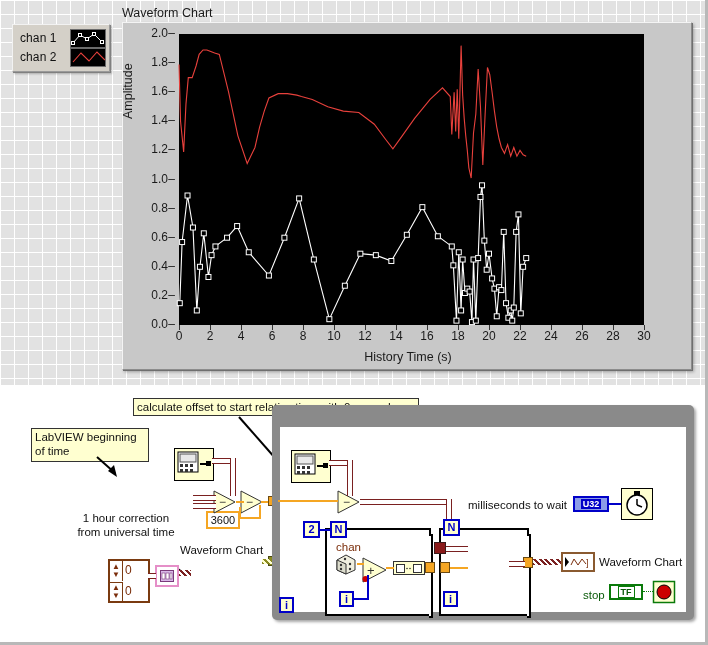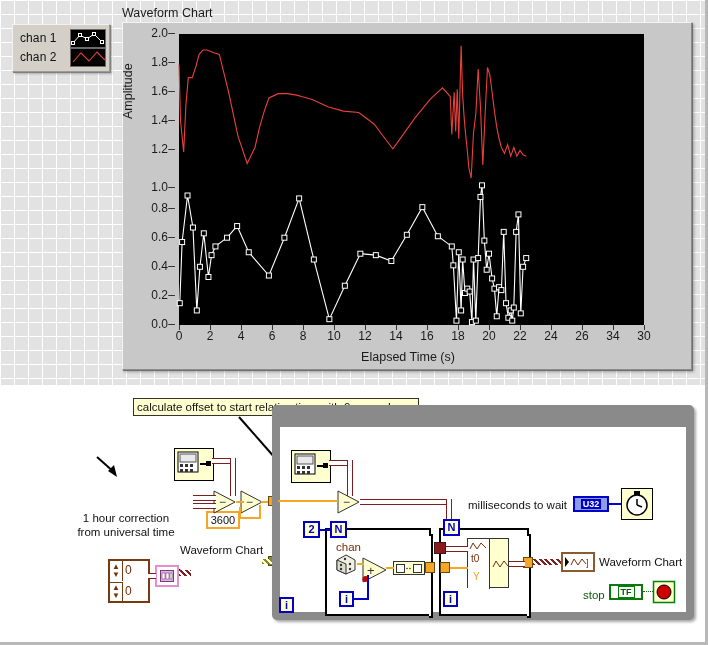--- a/index.html
+++ b/index.html
@@ -136,28 +136,28 @@
           <polyline points="2,13 10,4 18,12 26,3 34,11" fill="none" stroke="#e8413c" stroke-width="1.1"></polyline>
         </svg>
       </span>
     </div>
   </div>
 
   <div id="chart-title">Waveform Chart</div>
 
   <div id="chart-box">
     <div id="y-label">Amplitude</div>
-    <div id="x-label">Elapsed Time (s)</div>
+    <div id="x-label">History Time (s)</div>
     <div id="y-ticks">
         <div class="ytick" style="top: 294px; right: 516px;">0.0<i>–</i></div>
         <div class="ytick" style="top: 264.9px; right: 516px;">0.2<i>–</i></div>
         <div class="ytick" style="top: 235.8px; right: 516px;">0.4<i>–</i></div>
         <div class="ytick" style="top: 206.7px; right: 516px;">0.6<i>–</i></div>
         <div class="ytick" style="top: 177.6px; right: 516px;">0.8<i>–</i></div>
-        <div class="ytick" style="top: 148.5px; right: 516px; margin-top: 8px;">1.0<i>–</i></div>
+        <div class="ytick" style="top: 148.5px; right: 516px;">1.0<i>–</i></div>
         <div class="ytick" style="top: 119.4px; right: 516px;">1.2<i>–</i></div>
         <div class="ytick" style="top: 90.3px; right: 516px; text-align: right;">1.4<i>–</i></div>
         <div class="ytick" style="top: 61.2px; right: 516px;">1.6<i>–</i></div>
         <div class="ytick" style="top: 32.1px; right: 516px;">1.8<i>–</i></div>
         <div class="ytick" style="top: 3px; right: 516px;">2.0<i>–</i></div>
       </div>
     <div id="x-ticks">
         <div class="xtickmark" style="left: 56px;"></div>
         <div class="xtick" style="left: 44px;">0</div>
         <div class="xtickmark" style="left: 87px;"></div>
@@ -180,21 +180,21 @@
         <div class="xtick" style="left: 323px;">18</div>
         <div class="xtickmark" style="left: 366px;"></div>
         <div class="xtick" style="left: 354px;">20</div>
         <div class="xtickmark" style="left: 397px;"></div>
         <div class="xtick" style="left: 385px;">22</div>
         <div class="xtickmark" style="left: 428px;"></div>
         <div class="xtick" style="left: 416px;">24</div>
         <div class="xtickmark" style="left: 459px;"></div>
         <div class="xtick" style="left: 447px;">26</div>
         <div class="xtickmark" style="left: 490px;"></div>
-        <div class="xtick" style="left: 478px;">34</div>
+        <div class="xtick" style="left: 478px;">28</div>
         <div class="xtickmark" style="left: 521px;"></div>
         <div class="xtick" style="left: 509px;">30</div>
       </div>
     <div id="plot-area">
       <svg id="plot-svg" width="465" height="291" viewBox="0 0 465 291">
           <polyline points="0.78,269.18 3.10,208.06 8.53,161.50 13.95,193.51 17.82,276.45 20.93,232.80 24.80,199.33 29.45,242.99 32.55,221.16 36.43,212.43 48.05,203.70 58.13,192.06 69.75,218.25 89.90,241.53 105.40,203.70 120.13,164.42 134.85,225.52 150.35,285.18 165.85,251.72 181.35,219.70 196.85,221.16 212.35,226.98 227.85,200.79 243.35,173.14 258.85,202.25 272.80,212.43 274.35,231.34 277.45,286.63 279.78,218.25 282.10,276.45 283.65,225.52 285.98,258.99 288.30,254.63 290.63,257.53 292.95,288.09 294.50,225.52 296.82,286.63 299.15,224.07 301.47,162.96 303.03,151.32 305.35,206.61 307.68,235.71 310.00,219.70 313.10,244.44 315.43,254.63 317.75,282.27 320.07,253.17 322.40,256.08 324.73,197.88 327.05,269.18 329.38,283.73 331.70,276.45 333.25,286.63 334.80,273.54 337.13,197.88 339.45,180.42 341.77,279.36 344.10,232.80 347.20,224.07" fill="none" stroke="#ffffff" stroke-width="1.1"></polyline>
           <rect x="-1.73" y="266.68" width="5" height="5" fill="#000" stroke="#ffffff" stroke-width="1"></rect>
           <rect x="0.60" y="205.56" width="5" height="5" fill="#000" stroke="#ffffff" stroke-width="1"></rect>
           <rect x="6.03" y="159.00" width="5" height="5" fill="#000" stroke="#ffffff" stroke-width="1"></rect>
           <rect x="11.45" y="191.01" width="5" height="5" fill="#000" stroke="#ffffff" stroke-width="1"></rect>
@@ -260,20 +260,22 @@
 </div>
 
 <div id="block-diagram">
 
   <div class="free-label" style="left:133px;top:13px;width:278px;">calculate offset to start relative time with 0 seconds</div>
   <svg style="position:absolute;left:235px;top:30px;" width="70" height="62">
     <line x1="4" y1="2" x2="48" y2="52" stroke="#000" stroke-width="2"></line>
     <polygon points="48,56 42,44 54,45" fill="#000"></polygon>
   </svg>
 
+  <div class="free-label" style="left:31px;top:43px;width:110px;height:30px;">LabVIEW beginning
+of time</div>
   <svg style="position:absolute;left:95px;top:70px;" width="34" height="28">
     <line x1="2" y1="2" x2="20" y2="18" stroke="#000" stroke-width="2"></line>
     <polygon points="22,22 13,16 19,10" fill="#000"></polygon>
   </svg>
 
 
   <div class="plain-label" style="left:41px;top:126px;width:170px;text-align:center;">1 hour correction
 from universal time</div>
 
   <div style="position:absolute;left:206px;top:126px;width:34px;height:18px;border:2px solid #f5a623;background:#fff;box-sizing:border-box;font-size:11px;color:#111;text-align:center;line-height:14px;">3600</div>
@@ -413,32 +415,20 @@
   </div>
   <div class="wire" style="left:386px;top:182px;width:8px;height:2px;"></div>
   <div class="tunnel" style="left:425px;top:177px;width:10px;height:11px;"></div>
 
   <div class="loop" style="left:439px;top:143px;width:90px;height:88px;"></div>
   <div class="blue-sq" style="left:443px;top:134px;width:17px;height:17px;">N</div>
   <div class="blue-sq" style="left:443px;top:206px;width:15px;height:16px;">i</div>
   <div class="tunnel-dark" style="left:434px;top:157px;width:12px;height:12px;"></div>
   <div class="tunnel" style="left:440px;top:177px;width:10px;height:11px;"></div>
 
-  <div style="position:absolute;left:467px;top:153px;width:42px;height:50px;border:1px solid #333;background:#ffffd0;box-sizing:border-box;">
-    <div style="position:absolute;left:0;top:0;width:22px;height:50px;border-right:1px solid #333;box-sizing:border-box;background:#fff;">
-      <svg width="20" height="12" viewBox="0 0 20 12" style="position:absolute;left:1px;top:1px;">
-        <polyline points="1,9 4,3 8,9 12,3 17,8" fill="none" stroke="#7a2d0a" stroke-width="1"></polyline>
-      </svg>
-      <div style="position:absolute;left:3px;top:14px;font-size:10px;color:#7a2d0a;">t0</div>
-      <div style="position:absolute;left:5px;top:32px;font-size:10px;color:#f5a623;">Y</div>
-    </div>
-    <svg width="18" height="12" viewBox="0 0 18 12" style="position:absolute;left:24px;top:19px;">
-      <polyline points="1,9 4,3 8,9 12,3 16,8" fill="none" stroke="#7a2d0a" stroke-width="1"></polyline>
-    </svg>
-  </div>
   <div class="dashed-h" style="left:446px;top:161px;width:22px;"></div>
   <div class="wire" style="left:450px;top:182px;width:18px;height:2px;"></div>
   <div class="tunnel" style="left:523px;top:172px;width:10px;height:11px;"></div>
   <div class="dashed-h" style="left:509px;top:176px;width:16px;"></div>
 
   <div style="position:absolute;left:561px;top:167px;width:34px;height:20px;border:2px solid #8a5a30;background:#fff;box-sizing:border-box;display:flex;align-items:center;justify-content:center;">
     <svg width="26" height="12" viewBox="0 0 26 12">
       <polygon points="0,1 0,11 4,6" fill="#000"></polygon>
       <polyline points="6,9 9,3 13,9 17,3 21,8" fill="none" stroke="#7a2d0a" stroke-width="1"></polyline>
       <text x="21" y="10" font-size="9" fill="#7a2d0a" font-family="Liberation Sans">]</text>

